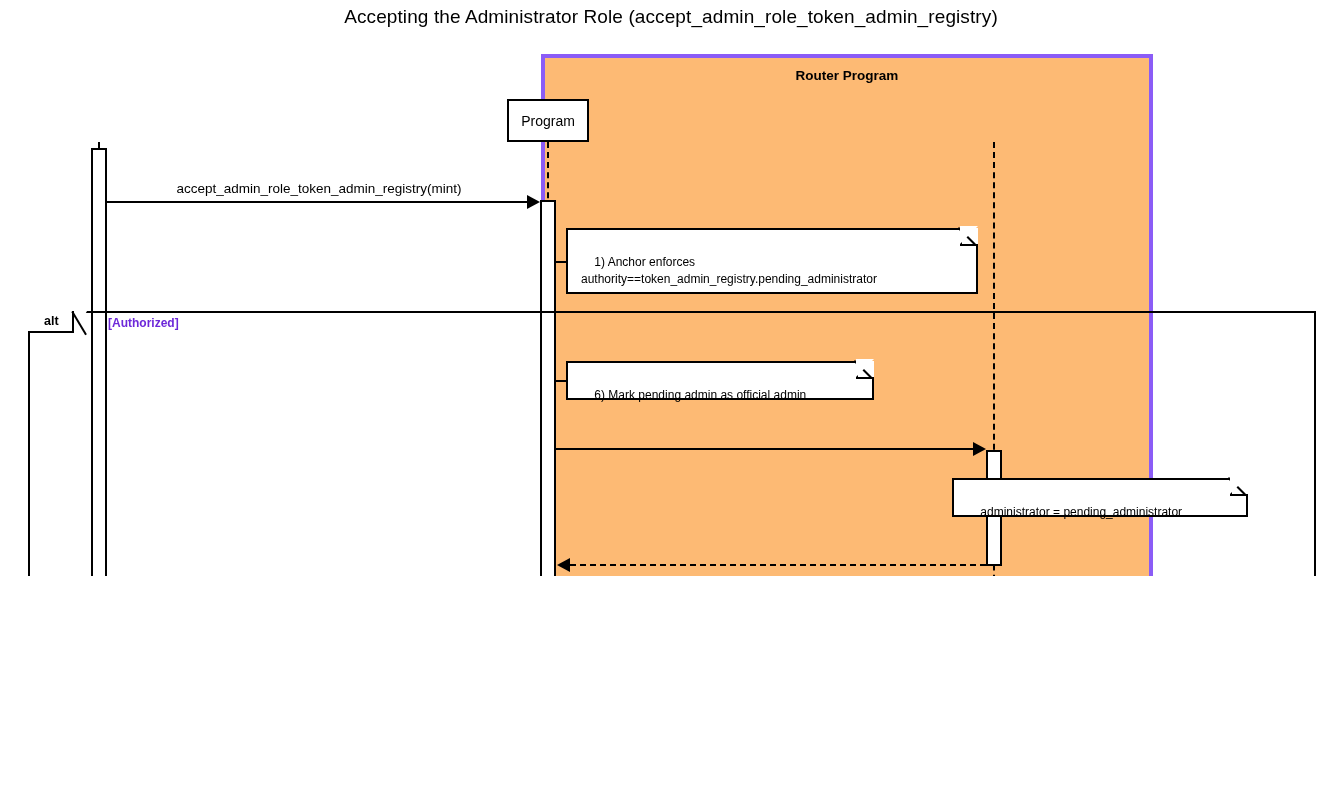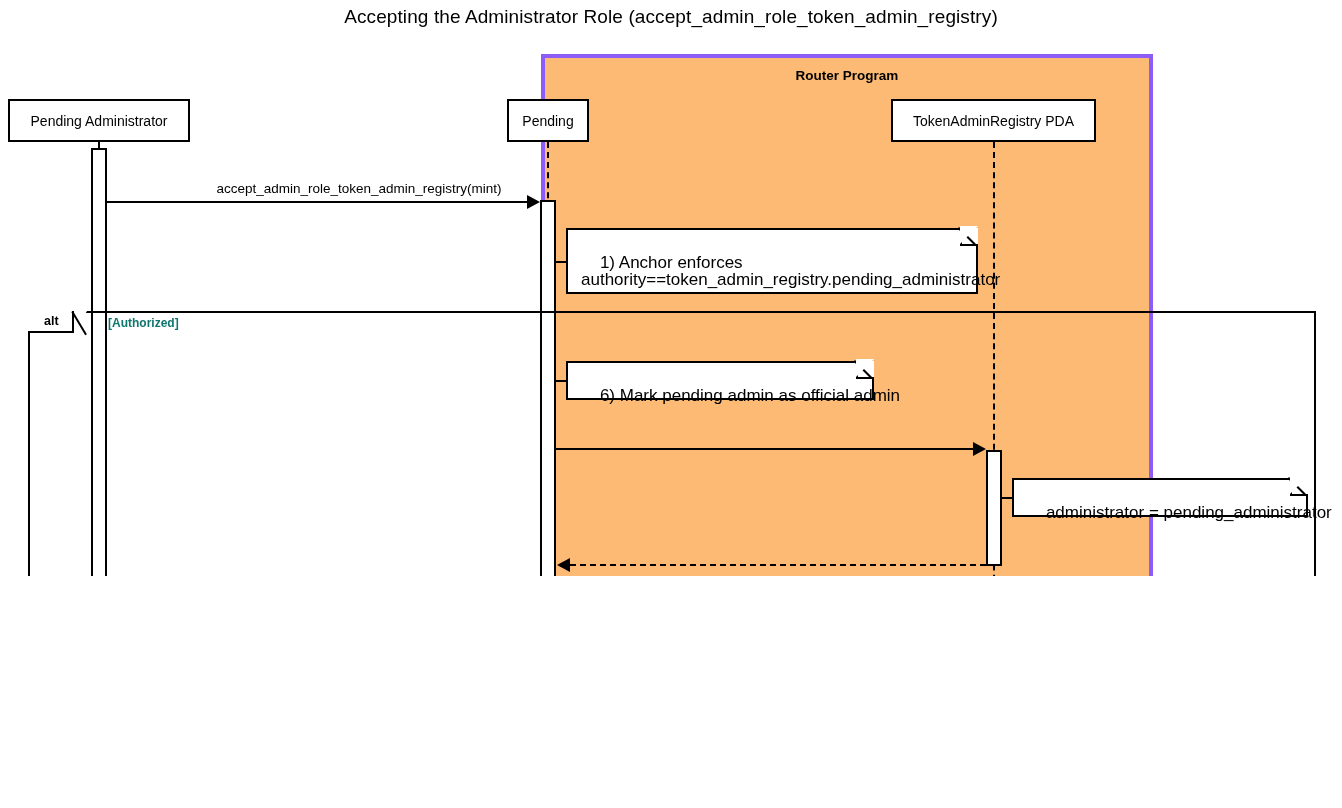--- a/index.html
+++ b/index.html
@@ -93,29 +93,28 @@
     border-top: 7px solid transparent;
     border-bottom: 7px solid transparent;
     border-right: 13px solid #000;
   }
   .msg-label {
     position: absolute;
     font-size: 13.5px;
     color: #000;
     white-space: nowrap;
     text-align: center;
-    margin-left: 40px;
   }
   
   .note {
     position: absolute;
     box-sizing: border-box;
     background: #ffffff;
     border: 2px solid #000;
-    font-size: 17px;
+    font-size: 12px;
     line-height: 17px;
     padding: 7px 11px 7px 13px;
     color: #000;
     white-space: pre;
   }
   .note-fold {
     position: absolute;
     top: -2px;
     right: -2px;
     width: 16px;
@@ -186,21 +185,21 @@
     width: 27px;
     height: 0;
     border-top: 2px solid #000;
     transform: rotate(59deg);
     transform-origin: 0 0;
   }
   .frag-cond {
     position: absolute;
     font-size: 12px;
     font-weight: bold;
-    color: #0f766e;
+    color: #6d28d9;
     white-space: nowrap;
   }
   .frag-sep {
     position: absolute;
     height: 0;
     border-top: 3px dotted #000;
   }
 </style>
 </head>
 <body>
@@ -210,31 +209,25 @@
   <div class="diagram-title">Accepting the Administrator Role (accept_admin_role_token_admin_registry)</div>
 
   <div class="group-box" style="left:494px; top:54px; width:612px; height:748px;">
     <div class="group-title">Router Program</div>
   </div>
 
   <div class="lifeline" style="left:98px; top:142px; height:660px;"></div>
   <div class="lifeline" style="left:547px; top:142px; height:660px;"></div>
   <div class="lifeline" style="left:993px; top:142px; height:660px;"></div>
 
-  <div class="actor-box" style="left:8px; top:99px; width:182px; height:43px;">
-    <span>Pending Administrator</span>
-  </div>
 
   <div class="actor-box" style="left:507px; top:99px; width:82px; height:43px;">
-    <span>Pending</span>
-  </div>
-
-  <div class="actor-box" style="left:891px; top:99px; width:205px; height:43px;">
-    <span>TokenAdminRegistry PDA</span>
-  </div>
+    <span>Program</span>
+  </div>
+
 
   <div class="activation" style="left:91px; top:148px; width:16px; height:594px;"></div>
 
   <div class="activation" style="left:540px; top:200px; width:16px; height:542px;"></div>
 
   <div class="activation" style="left:986px; top:450px; width:16px; height:116px;"></div>
 
   <div class="frag-box" style="left:28px; top:311px; width:1288px; height:431px;"></div>
 
   <div class="frag-tab" style="left:28px; top:311px; width:46px;align-items:center;">
@@ -268,21 +261,21 @@
   <div class="note-connector" style="left:556px; top:380px; width:12px;"></div>
   <div class="note" style="left:566px; top:361px; width:308px; height:39px;">
     <span>6) Mark pending admin as official admin</span>
     <span class="note-fold"></span>
   </div>
 
   <div class="msg-line" style="left:556px; top:448px; width:421px;"></div>
   <div class="arrow-right" style="left:973px; top:442px;"></div>
 
   <div class="note-connector" style="left:1002px; top:497px; width:12px;"></div>
-  <div class="note" style="left:1012px; top:478px; width:296px; height:39px;">
+  <div class="note" style="left:952px; top:478px; width:296px; height:39px;">
     <span>administrator = pending_administrator</span>
     <span class="note-fold"></span>
   </div>
 
   <div class="msg-line dashed" style="left:570px; top:564px; width:416px;"></div>
   <div class="arrow-left" style="left:557px; top:558px;"></div>
 
   <div class="msg-line dashed" style="left:120px; top:611px; width:420px;"></div>
   <div class="arrow-left" style="left:107px; top:605px;"></div>
 

